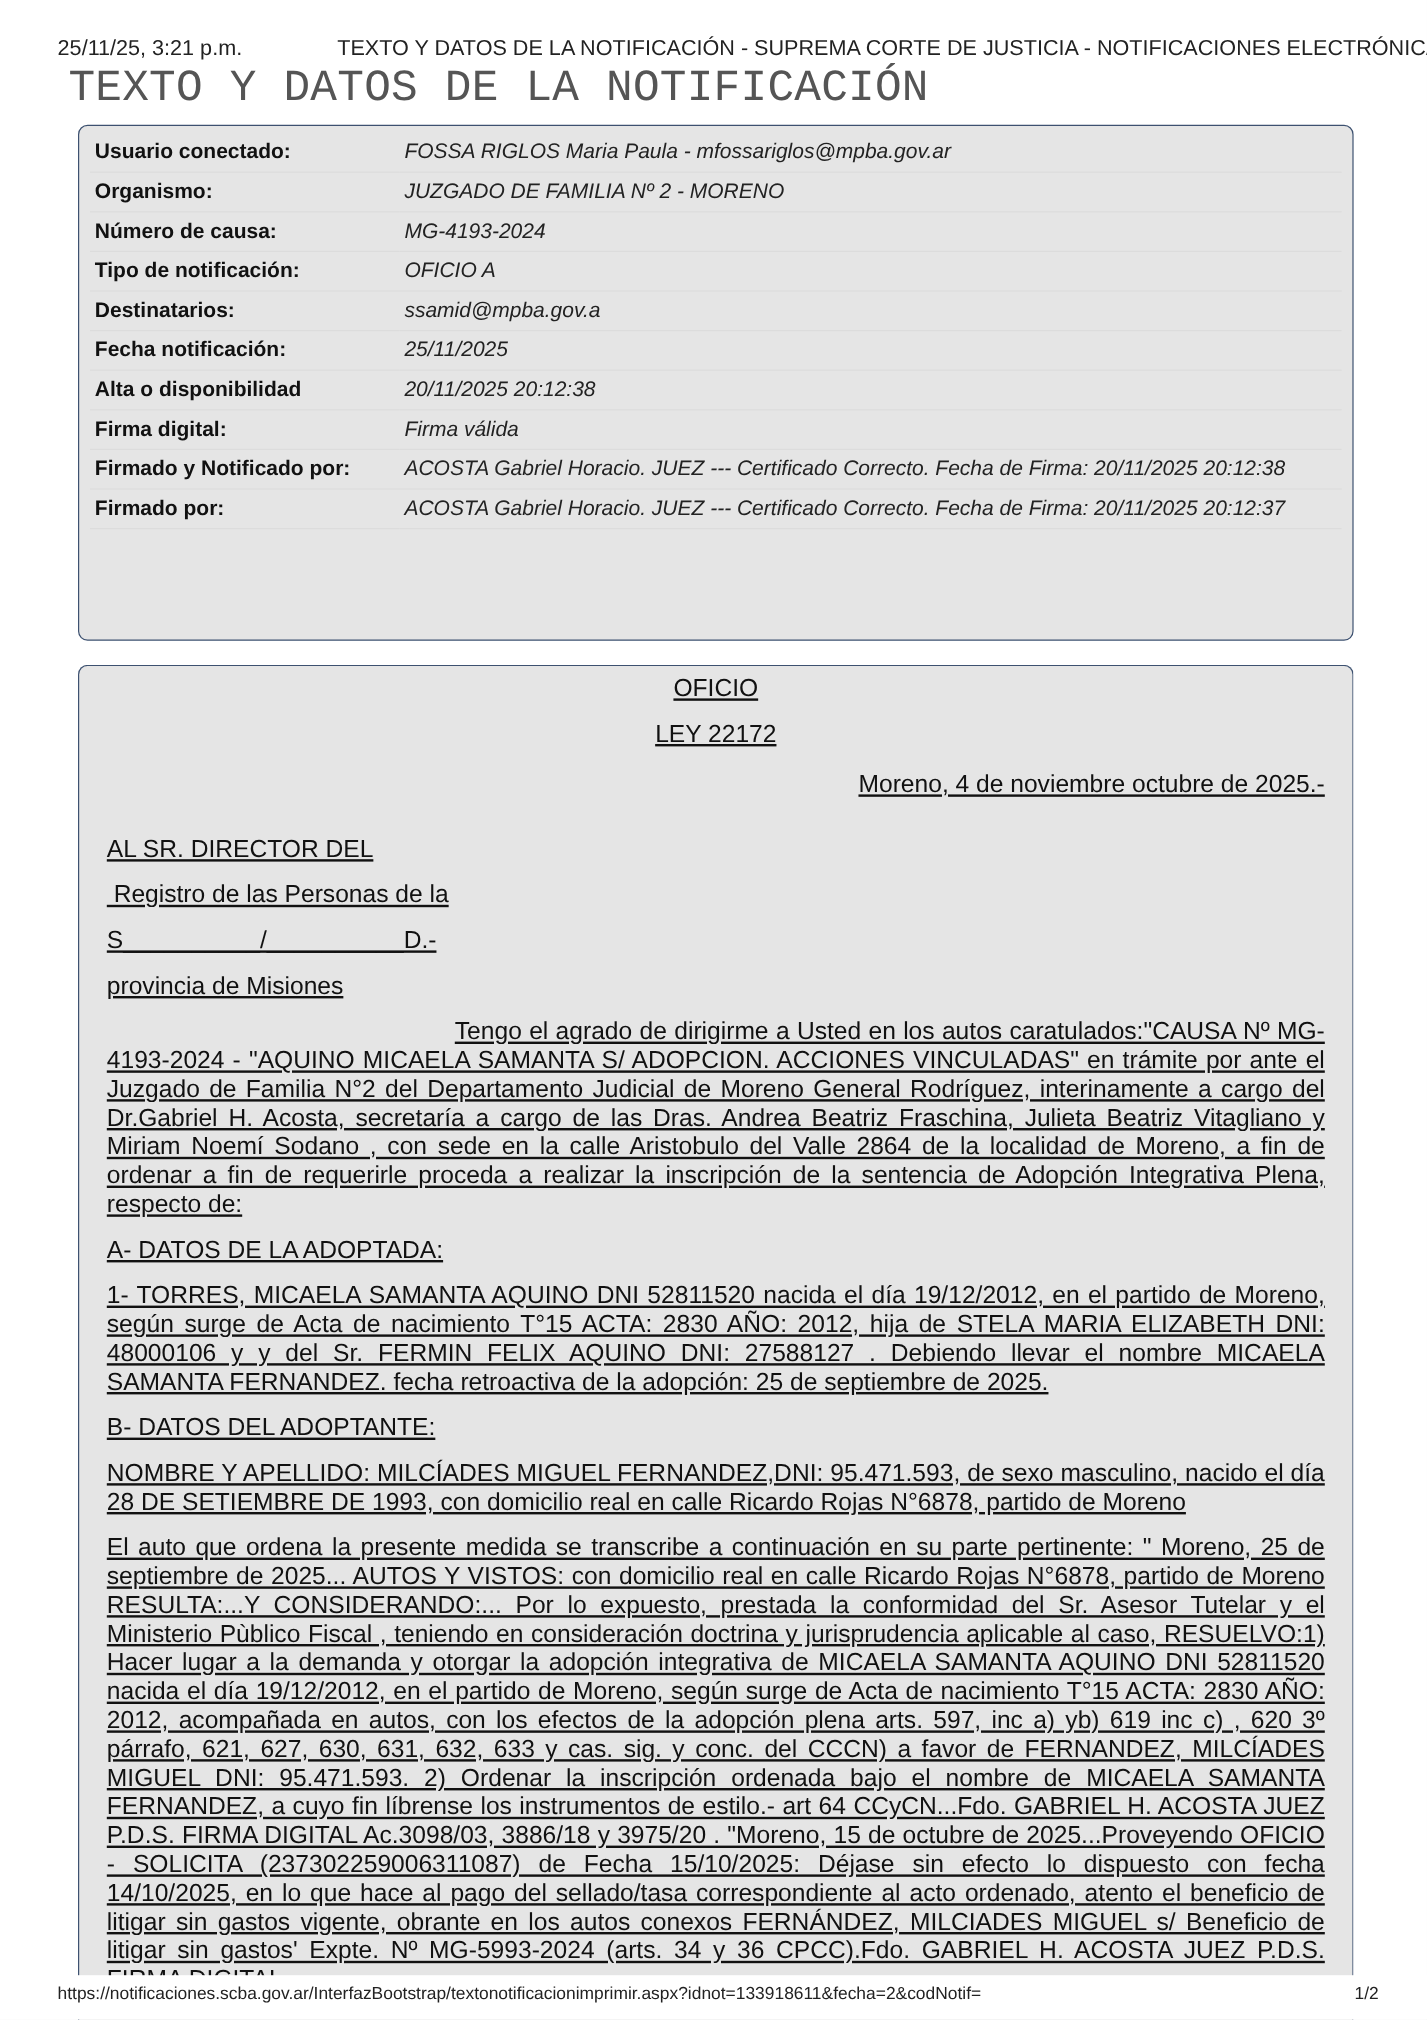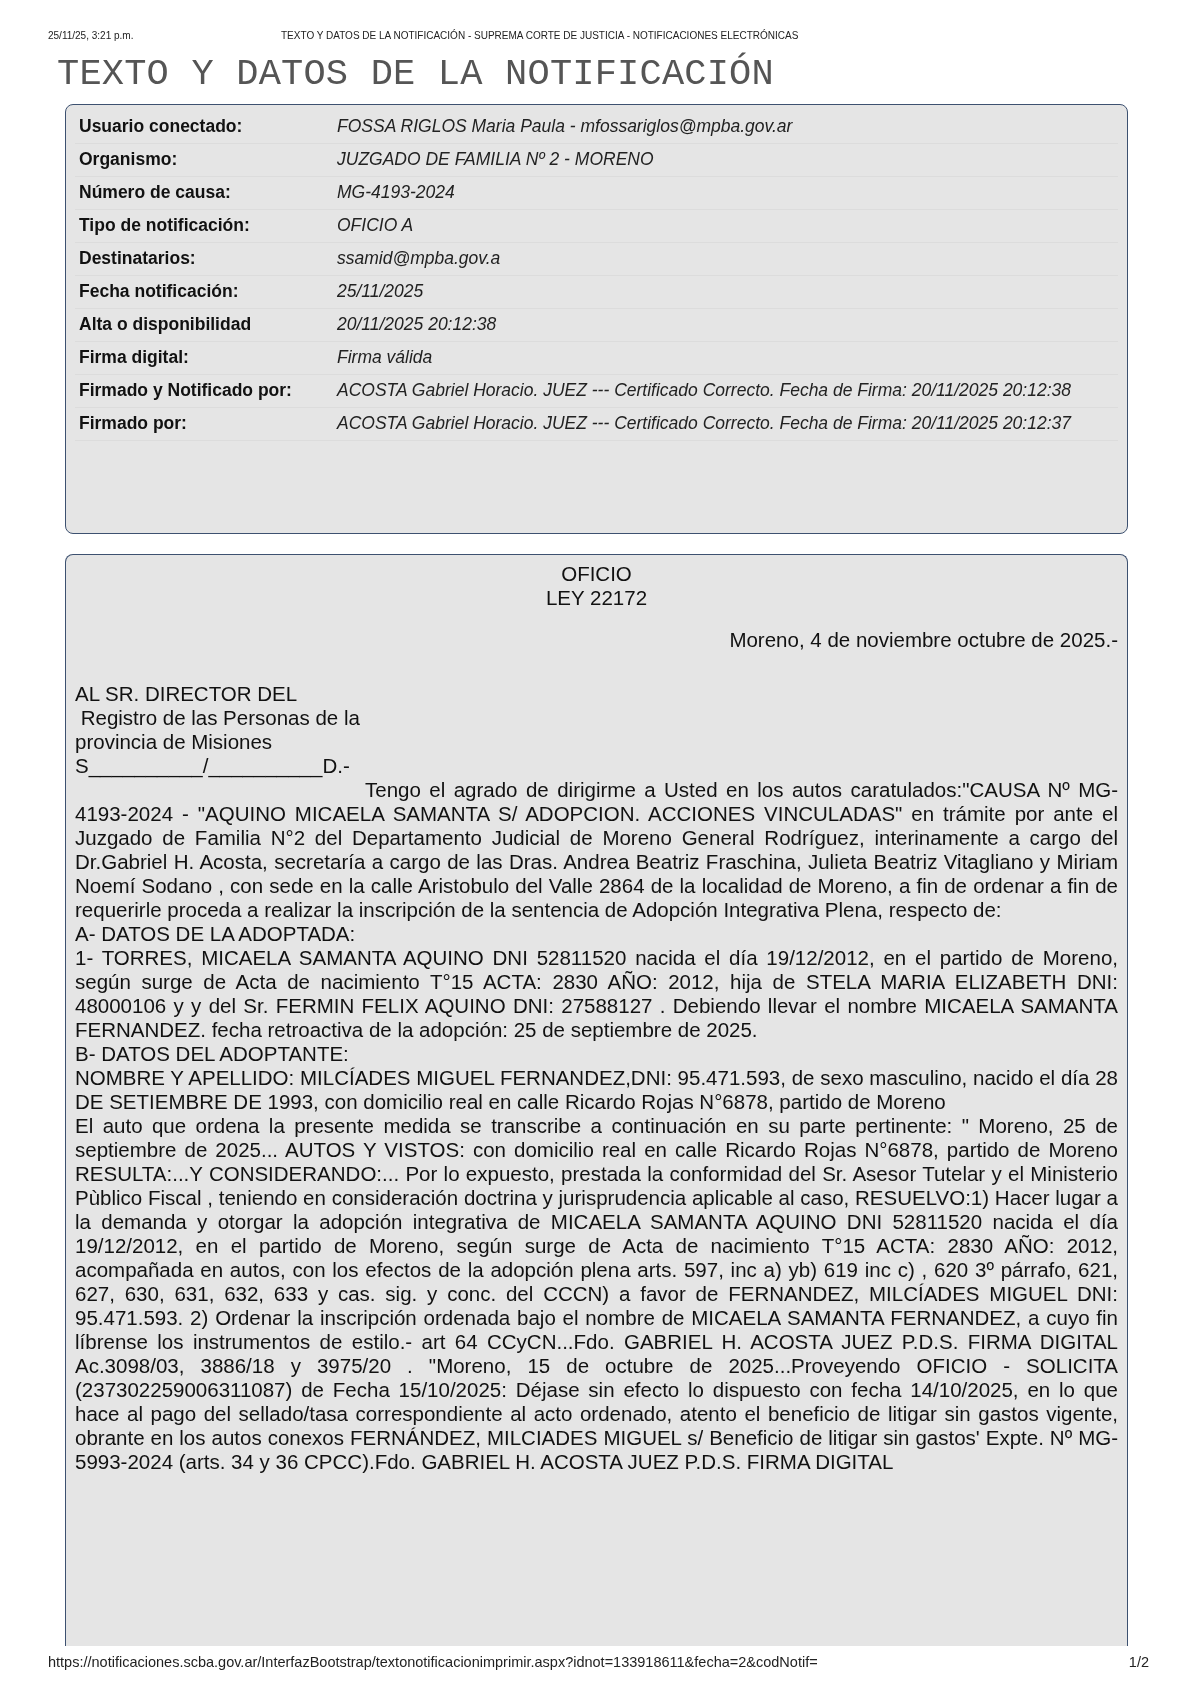--- a/index.html
+++ b/index.html
@@ -2,21 +2,21 @@
 <html><head>
   <meta charset="utf-8">
   <style>
     html, body { margin: 0; padding: 0; background: #ffffff; }
     body {
       width: 1189px; height: 1683px; position: relative; overflow: hidden;
       font-family: "Liberation Sans", sans-serif; color: #1a1a1a;
     }
     .print-header {
       position: absolute; top: 30px; left: 48px; right: 40px;
-      font-size: 10px; color: #222; height: 18px;
+      font-size: 18px; color: #222; height: 18px;
     }
     .print-header .date { position: absolute; left: 0; top: 0; }
     .print-header .doc-title { position: absolute; left: 233px; top: 0; white-space: nowrap; }
     .page-title {
       position: absolute; top: 53px; left: 57px;
       font-family: Liberation Mono, monospace; font-size: 37px; color: #555;
       letter-spacing: 0.2px; margin: 0; font-weight: normal;
     }
     .panel {
       position: absolute; left: 65px; width: 1063px;
@@ -30,21 +30,21 @@
       border-bottom: 1.5px solid #dcdcdc;
     }
     .info-table td.label { font-weight: bold; width: 250px; white-space: nowrap; color: #111; }
     .info-table td.value { color: #222; font-style: italic; }
 
     .panel.body { top: 554px; height: 1160px; padding: 0 9px; border-bottom: none; border-radius: 8px 8px 0 0; }
     .doc { font-size: 20.5px; line-height: 24px; color: #111; }
     .doc .center { text-align: center; }
     .doc .right { text-align: right; }
     .doc .just { text-align: justify; }
-    .doc p { margin: 0; }
+    .doc p { margin: 14px; text-decoration: underline; }
     .title1 { margin-top: 7px !important; }
     .place-date { margin-top: 18px !important; }
     .addressee { margin-top: 30px !important; }
     .indent { text-indent: 290px; }
 
     .print-footer {
       position: absolute; top: 1654px; left: 48px; right: 40px; height: 18px;
       font-size: 14.5px; color: #222;
     }
     .print-footer .url { position: absolute; left: 0; top: 0; white-space: nowrap; }
@@ -108,22 +108,22 @@
   </table>
 </div>
 
 <div class="panel body">
   <div class="doc">
     <p class="center title1">OFICIO</p>
     <p class="center">LEY 22172</p>
     <p class="right place-date">Moreno,  4 de noviembre octubre de 2025.-</p>
     <p class="addressee">AL SR. DIRECTOR DEL</p>
     <p style="white-space: pre;"> Registro de las Personas de la</p>
+    <p>S__________/__________D.-</p>
     <p>provincia de Misiones</p>
-    <p>S__________/__________D.-</p>
     <p class="just indent">Tengo el agrado de dirigirme a Usted en los autos caratulados:"CAUSA Nº MG-4193-2024 - "AQUINO MICAELA SAMANTA S/ ADOPCION. ACCIONES VINCULADAS" en trámite por ante el Juzgado de Familia N°2 del Departamento Judicial de Moreno General Rodríguez, interinamente a cargo del  Dr.Gabriel H. Acosta, secretaría a cargo de las Dras.  Andrea Beatriz Fraschina, Julieta Beatriz Vitagliano y Miriam Noemí Sodano , con sede en la calle Aristobulo del Valle 2864 de la localidad de Moreno, a fin de ordenar a fin de requerirle proceda a realizar la inscripción de la sentencia de Adopción Integrativa Plena, respecto de:</p>
     <p>A- DATOS DE LA ADOPTADA:</p>
     <p class="just">1- TORRES,  MICAELA SAMANTA AQUINO DNI 52811520 nacida el día 19/12/2012, en el partido de Moreno, según surge de Acta de nacimiento T°15 ACTA: 2830 AÑO: 2012, hija de STELA MARIA ELIZABETH DNI: 48000106 y y del Sr. FERMIN FELIX AQUINO DNI: 27588127 . Debiendo llevar el nombre MICAELA SAMANTA FERNANDEZ. fecha retroactiva de la adopción: 25 de septiembre de 2025.</p>
     <p>B- DATOS DEL ADOPTANTE:</p>
     <p class="just">NOMBRE Y APELLIDO:   MILCÍADES MIGUEL  FERNANDEZ,DNI: 95.471.593, de sexo masculino, nacido el día 28 DE SETIEMBRE DE 1993, con domicilio real en calle Ricardo Rojas N°6878, partido de Moreno</p>
     <p class="just">El auto que ordena la presente medida se transcribe a continuación en su parte pertinente: " Moreno, 25 de septiembre de 2025... AUTOS Y VISTOS: con domicilio real en calle Ricardo Rojas N°6878, partido de Moreno RESULTA:...Y CONSIDERANDO:... Por lo expuesto, prestada la conformidad del Sr. Asesor Tutelar y el Ministerio Pùblico Fiscal , teniendo en consideración doctrina y jurisprudencia aplicable al caso, RESUELVO:1) Hacer lugar a la demanda y otorgar la adopción integrativa de MICAELA SAMANTA AQUINO DNI 52811520 nacida el día 19/12/2012, en el partido de Moreno, según surge de Acta de nacimiento T°15 ACTA: 2830 AÑO: 2012, acompañada en autos, con los efectos de la adopción plena arts. 597, inc a) yb) 619 inc c) , 620 3º párrafo, 621, 627, 630, 631, 632, 633 y cas. sig. y conc. del CCCN) a favor de FERNANDEZ, MILCÍADES MIGUEL DNI: 95.471.593. 2) Ordenar la inscripción ordenada bajo el nombre de MICAELA SAMANTA FERNANDEZ, a cuyo fin líbrense los instrumentos de estilo.- art 64 CCyCN...Fdo. GABRIEL H. ACOSTA JUEZ P.D.S. FIRMA DIGITAL Ac.3098/03, 3886/18 y 3975/20 . "Moreno, 15 de octubre de 2025...Proveyendo OFICIO - SOLICITA (237302259006311087) de Fecha 15/10/2025: Déjase sin efecto lo dispuesto con fecha 14/10/2025, en lo que hace al pago del sellado/tasa correspondiente al acto ordenado, atento el beneficio de litigar sin gastos vigente, obrante en los autos conexos FERNÁNDEZ, MILCIADES MIGUEL s/ Beneficio de litigar sin gastos' Expte. Nº MG-5993-2024 (arts. 34 y 36 CPCC).Fdo. GABRIEL H. ACOSTA JUEZ P.D.S. FIRMA DIGITAL</p>
   </div>
 </div>
 
 <div class="bottom-mask"></div>

